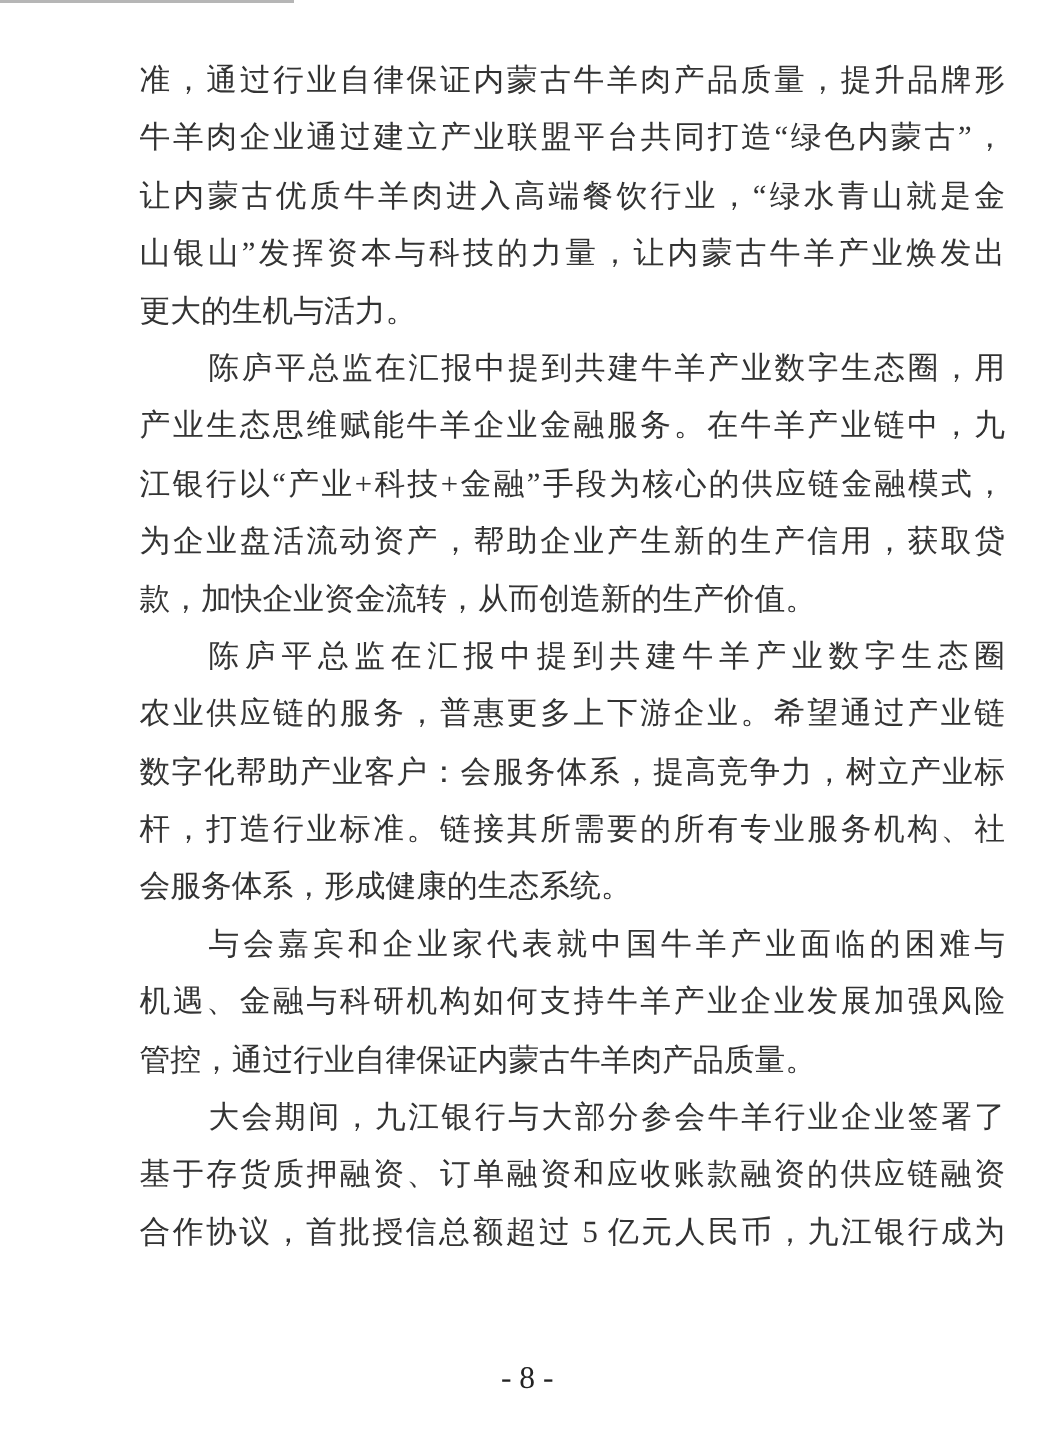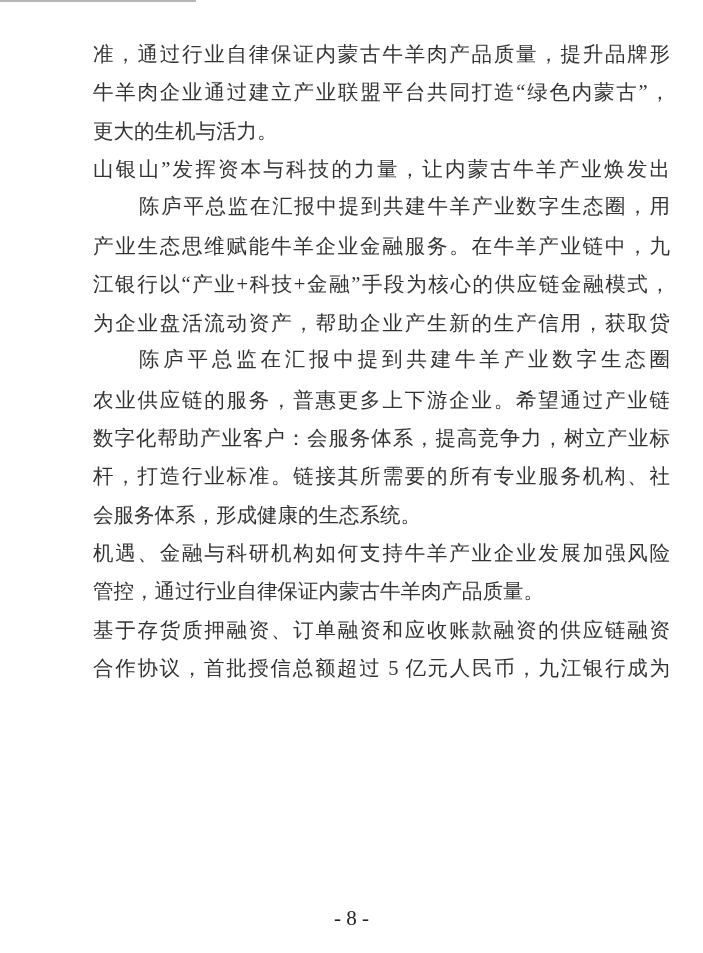--- a/index.html
+++ b/index.html
@@ -32,57 +32,61 @@
     font-size: 20.5px;
     white-space: pre-wrap;
     overflow: hidden;
   }
   
   .line.fill {
     text-align: justify;
     text-align-last: justify;
   }
   
-  .line.start { text-indent: 46px; font-family: Liberation Mono, monospace; }
+  .line.start { text-indent: 46px; }
   .footer {
     position: absolute;
     left: 0; top: 906px; width: 703px;
     text-align: center;
     font-size: 21px;
     color: #222222;
   }
 </style>
 </head>
 <body>
 
 <div class="page">
   <div class="scan-line"></div>
   <div class="textblock" id="textblock">
       <div class="paragraph">
         <div class="line fill">准，通过行业自律保证内蒙古牛羊肉产品质量，提升品牌形</div>
         <div class="line fill">牛羊肉企业通过建立产业联盟平台共同打造“绿色内蒙古”，</div>
+        <div class="line fill">让内蒙古优质牛羊肉进入高端餐饮行业，“绿水青山就是金</div>
+        <div class="line fill">山银山”发挥资本与科技的力量，让内蒙古牛羊产业焕发出</div>
         <div class="line">更大的生机与活力。</div>
-        <div class="line fill">山银山”发挥资本与科技的力量，让内蒙古牛羊产业焕发出</div>
       </div>
       <div class="paragraph">
         <div class="line fill start">陈庐平总监在汇报中提到共建牛羊产业数字生态圈，用</div>
         <div class="line fill">产业生态思维赋能牛羊企业金融服务。在牛羊产业链中，九</div>
         <div class="line fill">江银行以“产业+科技+金融”手段为核心的供应链金融模式，</div>
         <div class="line fill">为企业盘活流动资产，帮助企业产生新的生产信用，获取贷</div>
+        <div class="line">款，加快企业资金流转，从而创造新的生产价值。</div>
       </div>
       <div class="paragraph">
         <div class="line fill start">陈庐平总监在汇报中提到共建牛羊产业数字生态圈</div>
         <div class="line fill">农业供应链的服务，普惠更多上下游企业。希望通过产业链</div>
         <div class="line fill">数字化帮助产业客户：会服务体系，提高竞争力，树立产业标</div>
         <div class="line fill">杆，打造行业标准。链接其所需要的所有专业服务机构、社</div>
         <div class="line">会服务体系，形成健康的生态系统。</div>
       </div>
       <div class="paragraph">
+        <div class="line fill start">与会嘉宾和企业家代表就中国牛羊产业面临的困难与</div>
         <div class="line fill">机遇、金融与科研机构如何支持牛羊产业企业发展加强风险</div>
         <div class="line">管控，通过行业自律保证内蒙古牛羊肉产品质量。</div>
       </div>
       <div class="paragraph">
+        <div class="line fill start">大会期间，九江银行与大部分参会牛羊行业企业签署了</div>
         <div class="line fill">基于存货质押融资、订单融资和应收账款融资的供应链融资</div>
         <div class="line fill">合作协议，首批授信总额超过 5 亿元人民币，九江银行成为</div>
       </div>
     </div>
   <div class="footer">- 8 -</div>
 </div>
 
 </body></html>

